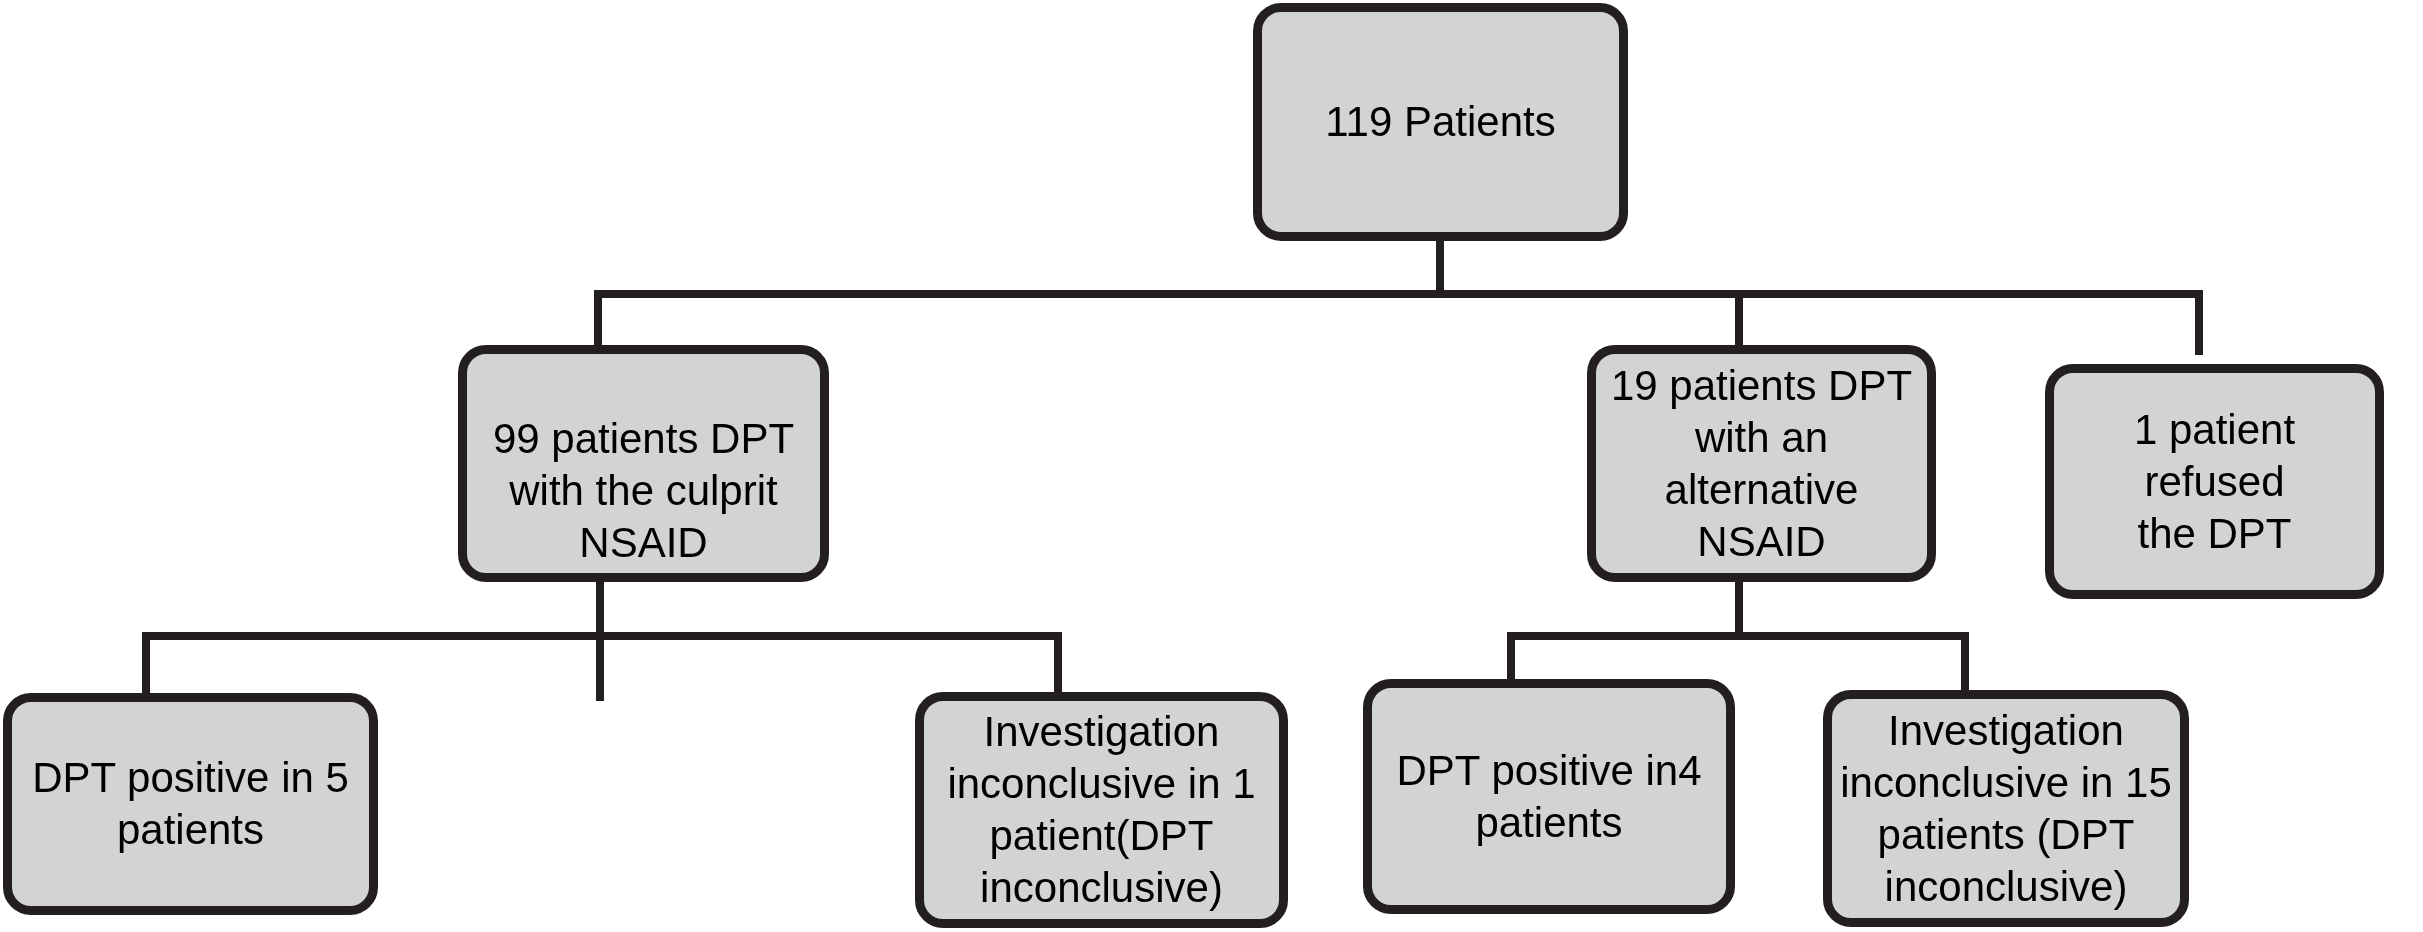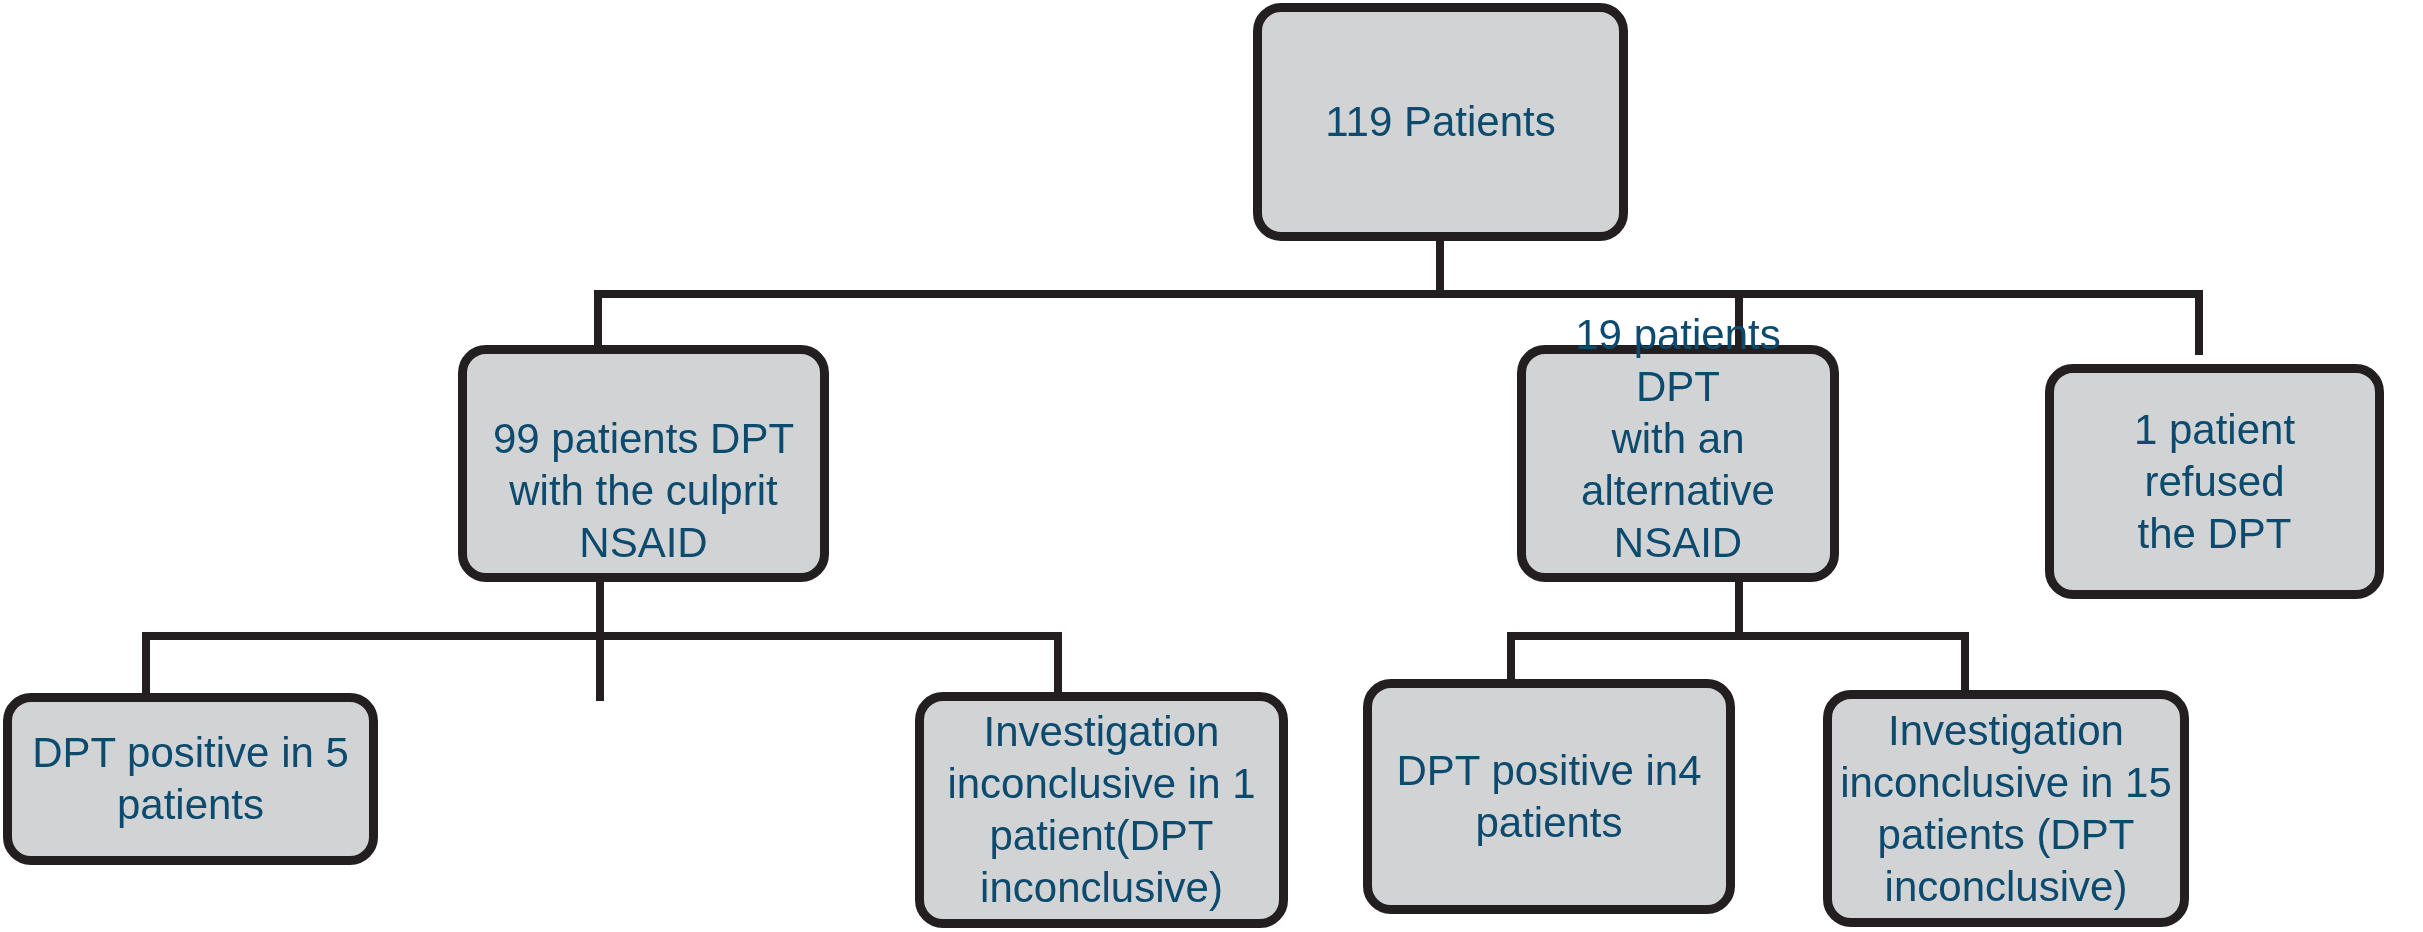--- a/index.html
+++ b/index.html
@@ -32,21 +32,21 @@
   .node {
     position: absolute;
     box-sizing: border-box;
     background: #d2d3d4;
     border: 9px solid #231f20;
     border-radius: 28px;
     display: flex;
     align-items: center;
     justify-content: center;
     text-align: center;
-    color: #0c4a6e;
+    color: #000000;
     font-size: 42px;
     line-height: 52px;
     padding: 4px 6px;
   }
   .node-label {
     white-space: pre-line;
   }
 </style>
 </head>
 <body>
@@ -67,32 +67,32 @@
   <div class="node" style="left:1253px; top:3px; width:375px; height:238px;">
     <span class="node-label">119 Patients</span>
   </div>
 
   <div class="node" style="left:458px; top:345px; width:371px; height:237px;align-items:flex-end;">
     <span class="node-label">99 patients DPT
 with the culprit
 NSAID</span>
   </div>
 
-  <div class="node" style="left:1517px; top:345px; width:322px; height:237px;align-items:flex-end;">
+  <div class="node" style="left:1587px; top:345px; width:349px; height:237px;">
     <span class="node-label">19 patients DPT
 with an alternative
 NSAID</span>
   </div>
 
   <div class="node" style="left:2045px; top:364px; width:339px; height:235px;">
     <span class="node-label">1 patient refused
 the DPT</span>
   </div>
 
-  <div class="node" style="left:3px; top:693px; width:375px; height:172px;">
+  <div class="node" style="left:3px; top:693px; width:375px; height:222px;">
     <span class="node-label">DPT positive in 5
 patients</span>
   </div>
 
 
   <div class="node" style="left:915px; top:692px; width:373px; height:236px;">
     <span class="node-label">Investigation
 inconclusive in 1
 patient(DPT
 inconclusive)</span>

